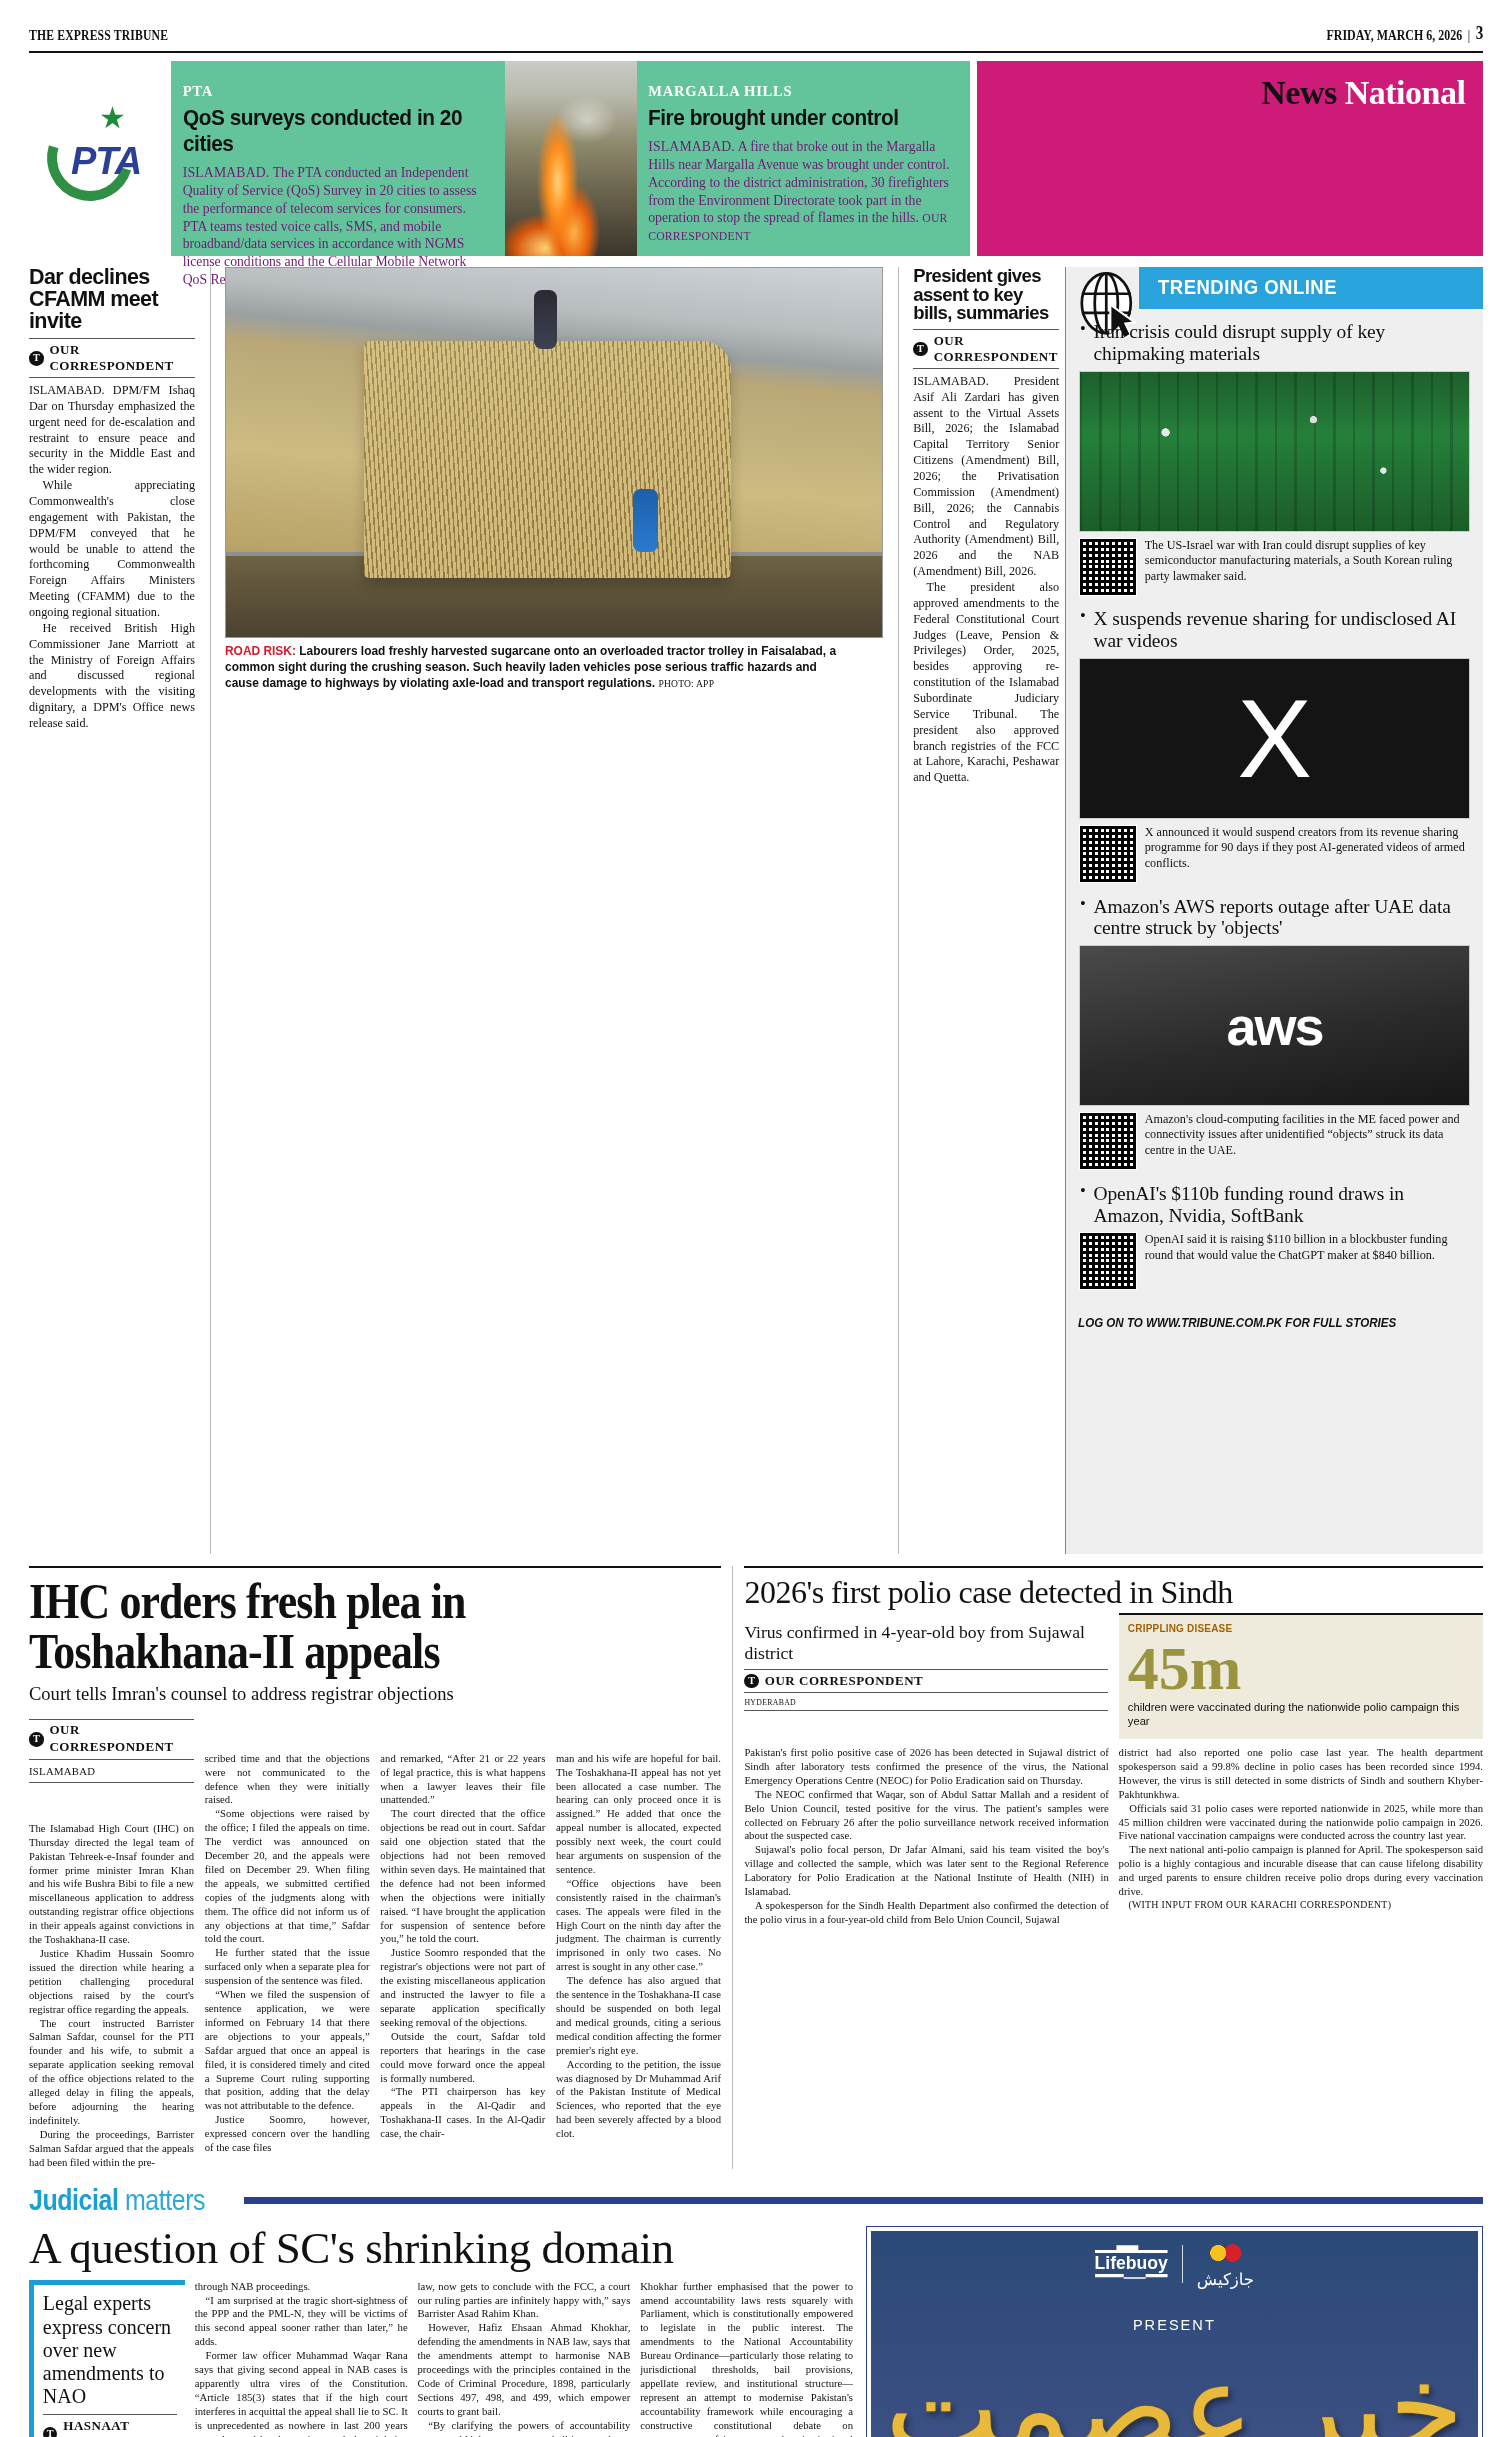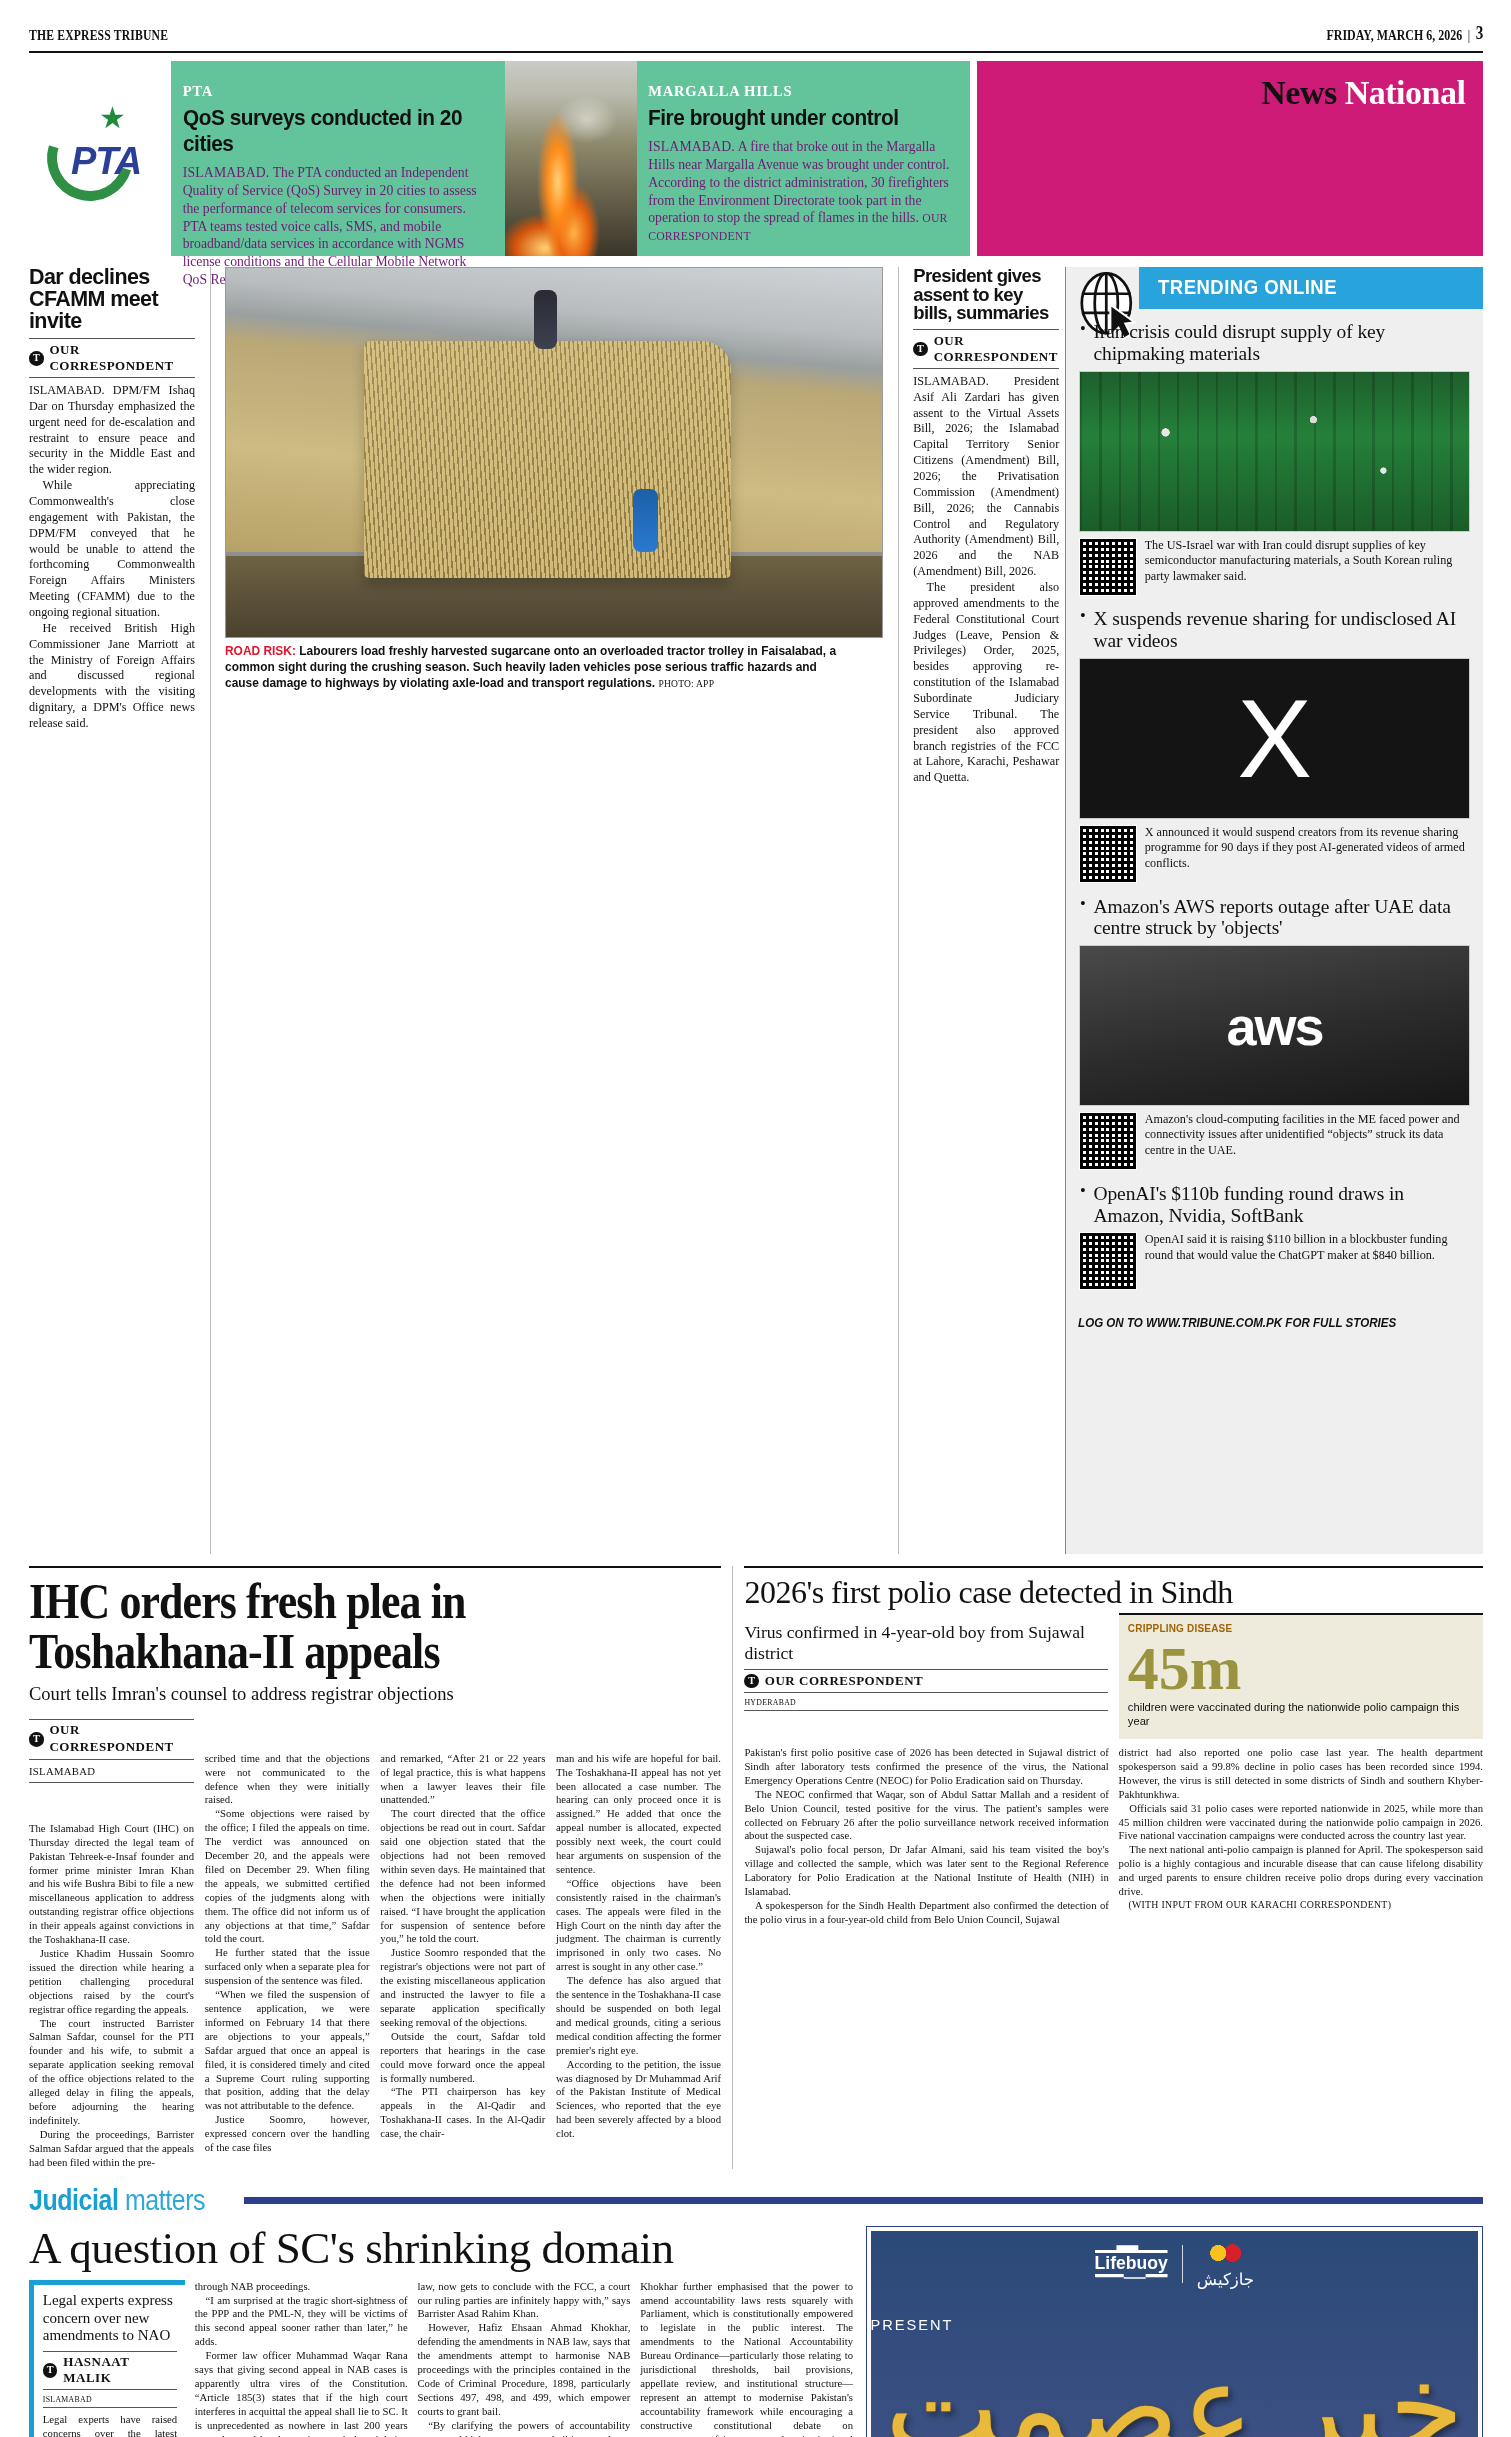--- a/index.html
+++ b/index.html
@@ -196,21 +196,21 @@
   .judtitle span { color:#2fa8d8; font-weight:400; }
   .judline { flex:1; height:6.8px; background:#2b3f8f; }
 
   .band3 { display:flex; margin-top:8.8px; }
   .sc { flex:0 0 824px; }
   .sc h1 { font-family:"Liberation Serif",serif; font-weight:400; font-size:45px; line-height:1.0;
      letter-spacing:-0.5px; margin-bottom:8.8px;}
   .sc-inner { display:flex; gap:9.8px; }
   .sc-lead { flex:0 0 156px; border-left:5.9px solid #1a9fd4; border-top:5.9px solid #1a9fd4;
      padding:7.8px 7.8px 0 8.8px; }
-  .sc-lead .deck { font-size:15px; line-height:1.16; }
+  .sc-lead .deck { font-size:20px; line-height:1.16; }
   .sc-col { flex:1; font-size:10.7px; line-height:1.30; text-align:justify; hyphens:auto; }
   .sc-col p { text-indent:1em; } .sc-col p.first { text-indent:0; }
 
   
   .adwrap { flex:1; margin-left:12.7px; border:1.5px solid #2b3f8f; padding:3.9px; }
   .ad { position:relative; width:100%; height:965px; overflow:hidden;
      background:linear-gradient(180deg,#2b4a78 0%,#3a4f82 20%,#6d6a9a 42%,#9b7f9f 58%,#3e6c86 72%,#1d5670 86%,#134a63 100%);}
   .ad .toplogos { position:absolute; top:6.8px; left:0; right:0; display:flex; justify-content:center;
      align-items:center; gap:13.7px; }
   .lifebuoy { color:#fff; font-family:"Liberation Sans",sans-serif; font-weight:700; font-size:17.6px;
@@ -218,21 +218,21 @@
   .lifebuoy:before,.lifebuoy:after{content:"";position:absolute;left:0;width:73px;height:7.8px;background:#fff;}
   .lifebuoy:before{top:0;clip-path:polygon(0 60%,30% 60%,30% 0,60% 0,60% 60%,100% 60%,100% 100%,0 100%);}
   .lifebuoy:after{bottom:0;clip-path:polygon(0 0,40% 0,40% 60%,70% 60%,70% 0,100% 0,100% 40%,0 40%);}
   .adpipe { width:1.5px; height:38px; background:#fff; opacity:.8; }
   .jazzcash { display:flex; flex-direction:column; align-items:center; }
   .jc-mark { width:34px; height:30px;
      background:
       radial-gradient(circle at 30% 50%, #f7c21e 0 28%, transparent 29%),
       radial-gradient(circle at 72% 50%, #d6202b 0 30%, transparent 31%);}
   .jc-ur { color:#fff; font-size:16.6px; margin-top:2px; }
-  .ad .present { position:absolute; top:86px; left:0; right:0; text-align:left; color:#fff;
+  .ad .present { position:absolute; top:86px; left:0; right:0; text-align:center; color:#fff;
      font-family:"Liberation Sans",sans-serif; font-size:14.6px; letter-spacing:2px;}
   .ad .urdu-title { position:absolute; top:117px; left:0; right:0; text-align:center;
      font-size:122px; line-height:1; color:#e8b93a;
      text-shadow:0 0 2px #8a6a10, 2.9px 3.9px 5.9px rgba(0,0,0,.45);}
 </style>
 </head>
 <body>
 
 <div class="page">
 

